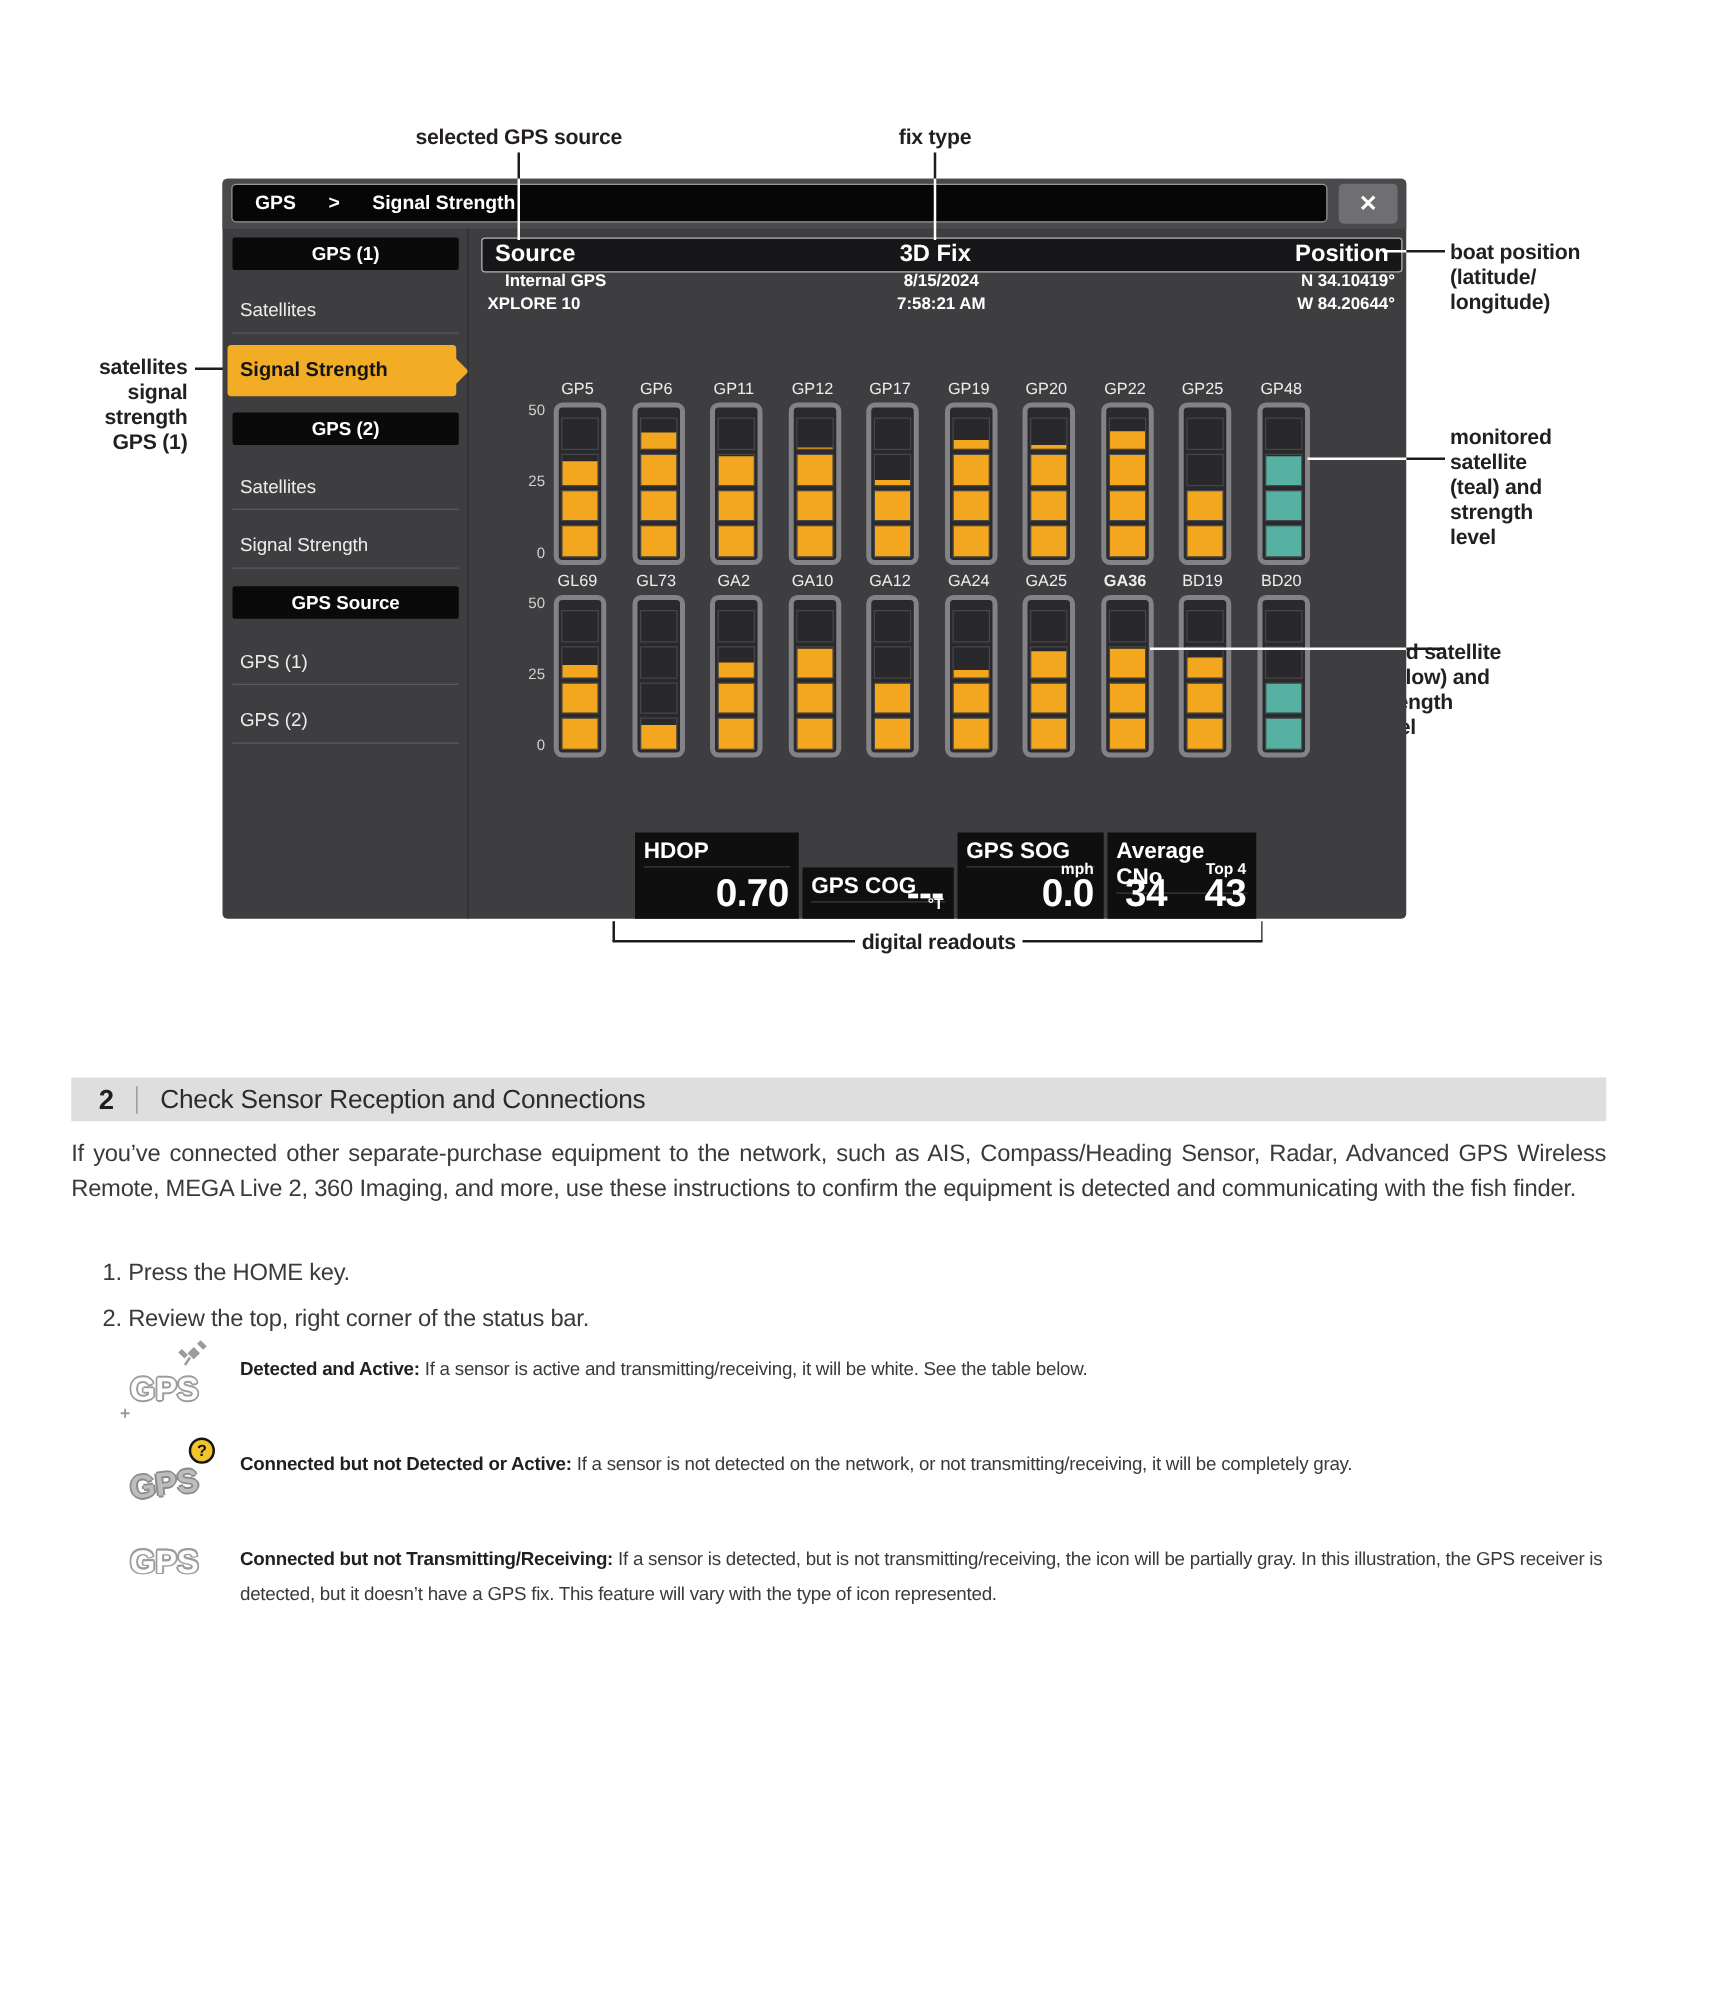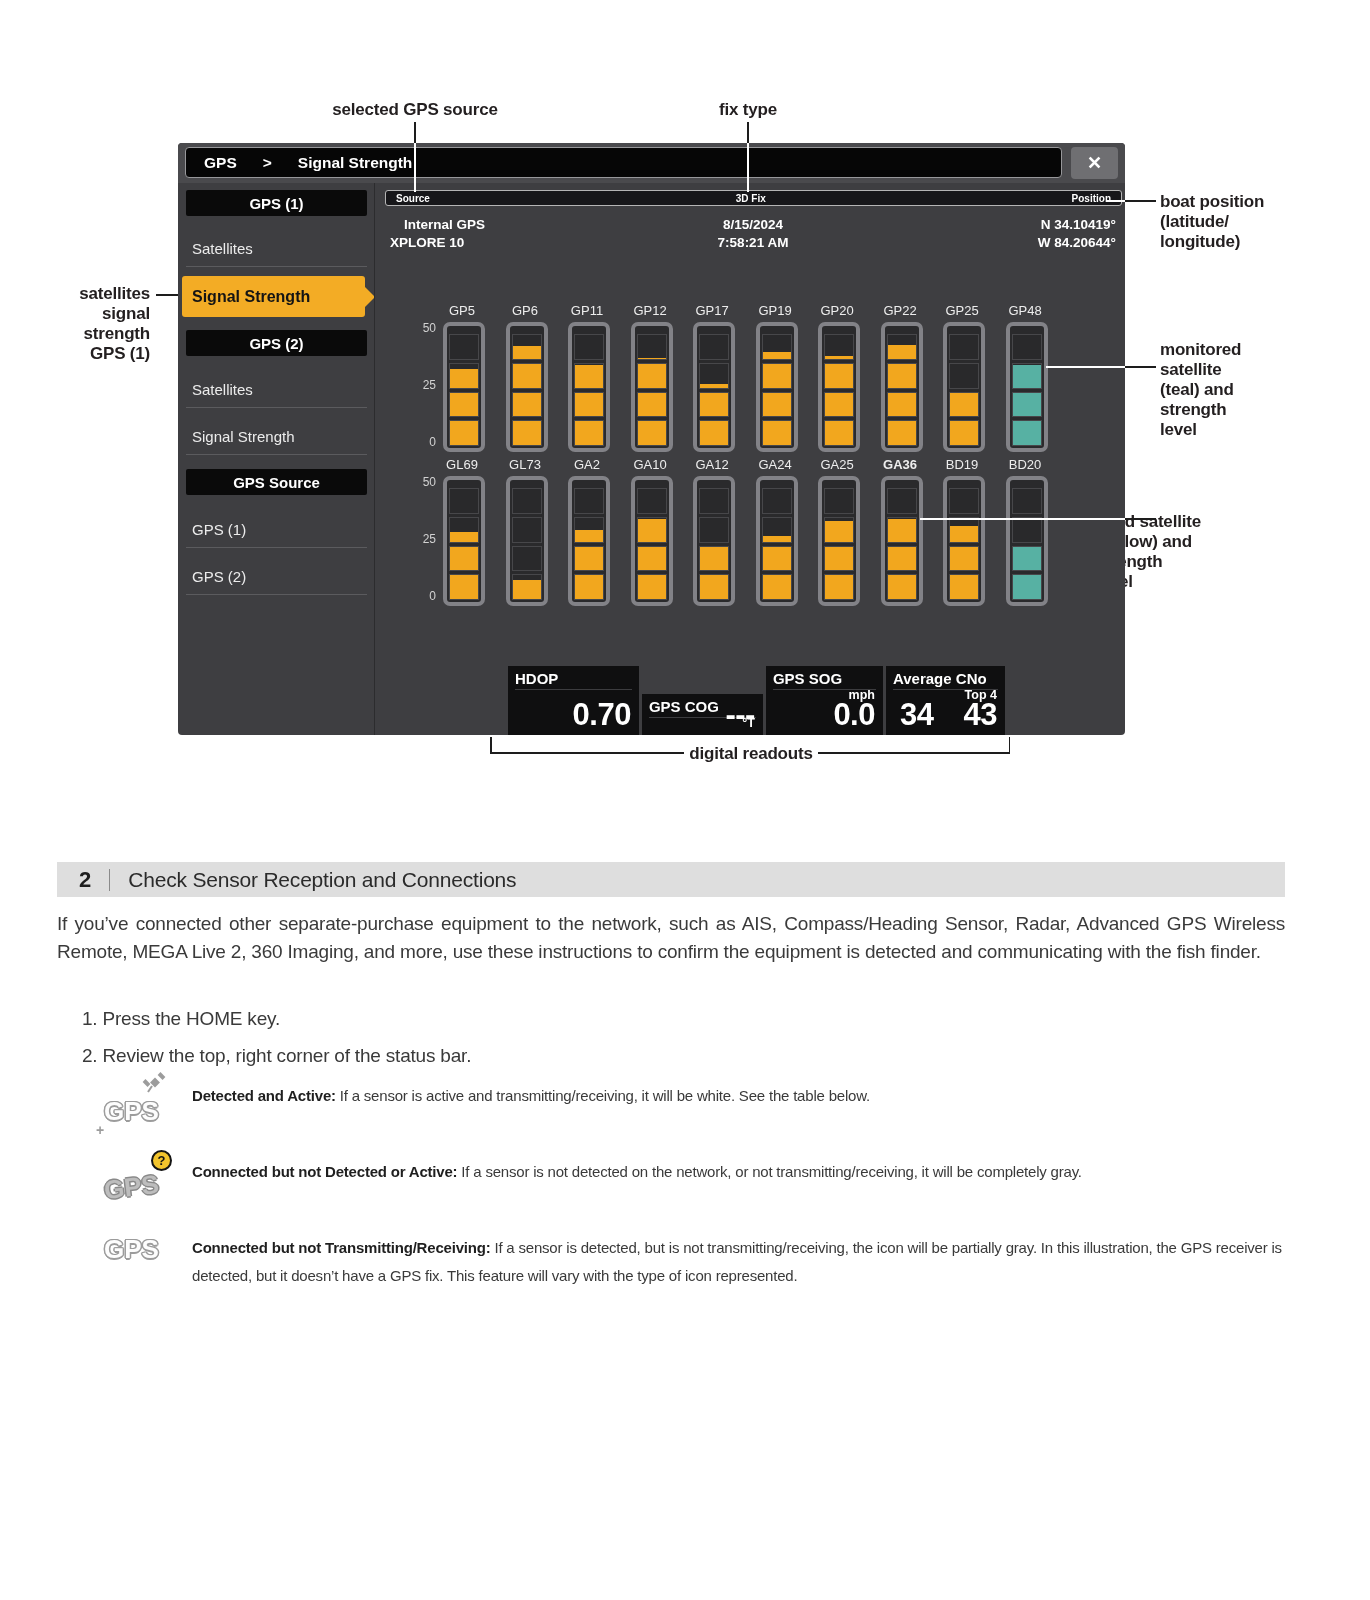--- a/index.html
+++ b/index.html
@@ -33,36 +33,36 @@
   .sb-header{position:absolute;left:8px;width:181px;height:26px;background:#0a0a0a;border-radius:2px;
              color:#fff;font-weight:700;font-size:15px;display:flex;align-items:center;justify-content:center;}
   .sb-item{position:absolute;left:8px;width:181px;height:36px;color:#ececec;font-size:15px;
            display:flex;align-items:center;padding-left:6px;box-sizing:border-box;
            border-bottom:1px solid #5b5b5e;cursor:pointer;}
   .sb-tab{position:absolute;left:4px;width:183px;height:41px;background:#f3ac25;border-radius:3px;
           color:#141414;font-weight:700;font-size:16px;display:flex;align-items:center;
           padding-left:10px;box-sizing:border-box;cursor:pointer;}
   .sb-tab:after{content:"";position:absolute;right:-10px;top:50%;transform:translateY(-50%);
           border-top:11px solid transparent;border-bottom:11px solid transparent;border-left:11px solid #f3ac25;}
-  .infobar{position:absolute;left:207px;top:47px;width:737px;height:16px;background:#17171a;
+  .infobar{position:absolute;left:207px;top:47px;width:737px;height:28px;background:#17171a;
            border:1px solid #b5b5b5;border-radius:3px;box-sizing:border-box;display:flex;
-           align-items:center;color:#fff;font-weight:700;font-size:10px;padding:0 10px;}
+           align-items:center;color:#fff;font-weight:700;font-size:19px;padding:0 10px;}
   .infobar .mid{flex:1;text-align:center;}
   .inforow{position:absolute;color:#fff;font-weight:700;font-size:13.5px;}
   
   .tick{position:absolute;width:38px;text-align:right;color:#d2d2d2;font-size:12px;transform:translateY(-50%);}
   .sat-label{position:absolute;width:60px;text-align:center;color:#ededed;font-size:13px;transform:translateX(-50%);}
   .barframe{position:absolute;width:30px;height:118px;background:#2a2a2c;border:4px solid #828287;
             border-radius:7px;padding:2px;display:flex;flex-direction:column-reverse;gap:3px;}
   .slot{position:relative;height:25.75px;background:#29292b;border:1px solid #47474a;box-sizing:border-box;}
   .slot .fill{position:absolute;left:0;right:0;bottom:0;}
   
   .readouts{position:absolute;left:330px;top:523px;width:497px;height:69px;display:flex;gap:3px;}
   .rbox{background:#0f0f10;position:relative;color:#fff;}
-  .rbox .rlabel{position:absolute;left:7px;top:4px;right:7px;font-size:15px;font-weight:700;
+  .rbox .rlabel{position:absolute;left:7px;top:4px;right:7px;font-size:18px;font-weight:700;
                 border-bottom:1px solid #3c3c3f;padding-bottom:2px;}
   .rbox .runit{position:absolute;right:8px;top:22px;font-size:12.5px;font-weight:700;}
   .rbox .rvalue{position:absolute;right:8px;bottom:2px;font-size:31px;font-weight:700;letter-spacing:-0.5px;}
   .rbox .rvalues{position:absolute;left:14px;right:8px;bottom:2px;display:flex;justify-content:space-between;
                  font-size:31px;font-weight:700;letter-spacing:-0.5px;}
   
   .secband{position:absolute;left:57px;top:862px;width:1228px;height:35px;background:#dedede;
            display:flex;align-items:center;}
   .secnum{font-size:22px;font-weight:700;color:#1e1e1e;margin-left:22px;}
   .secdiv{width:1px;height:22px;background:#8a8a8a;margin:0 18px;}

